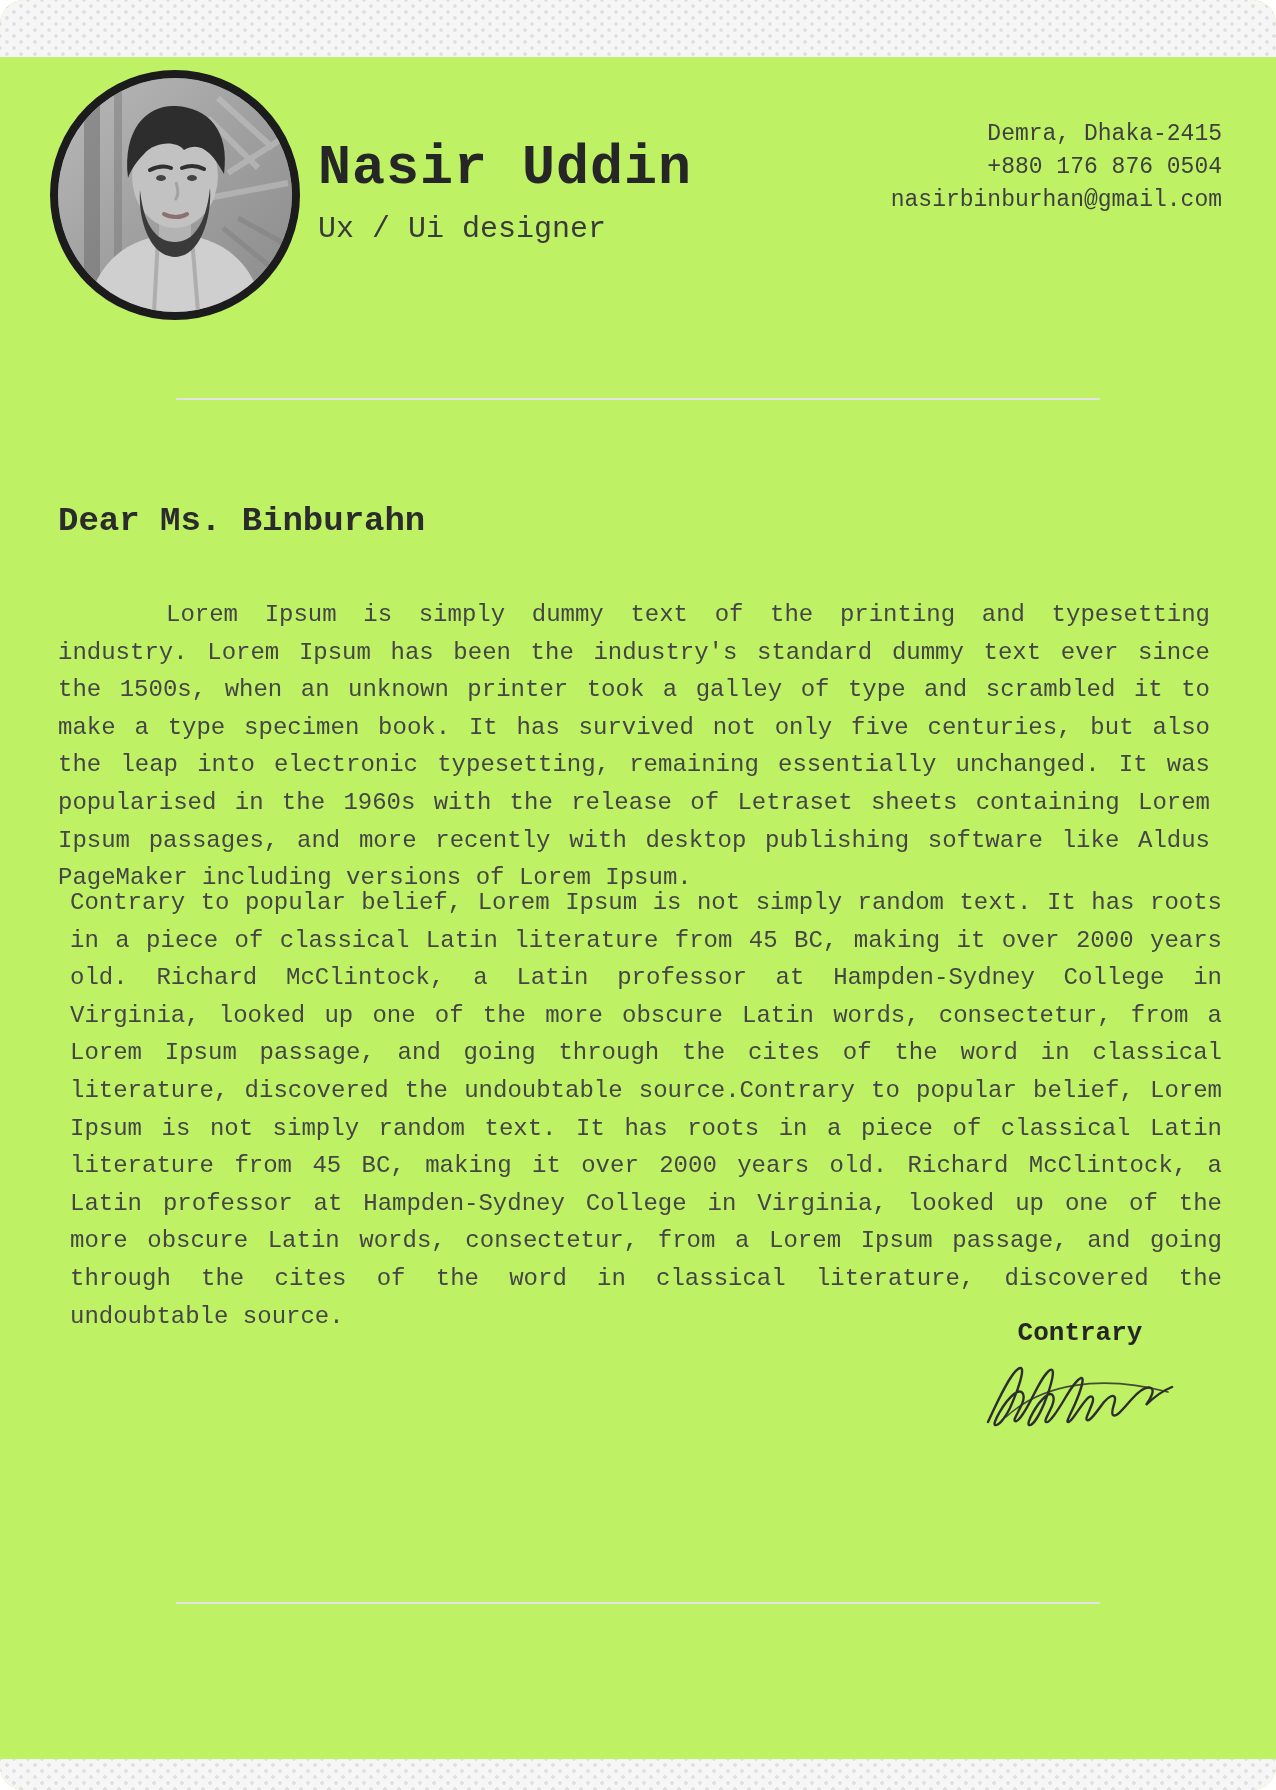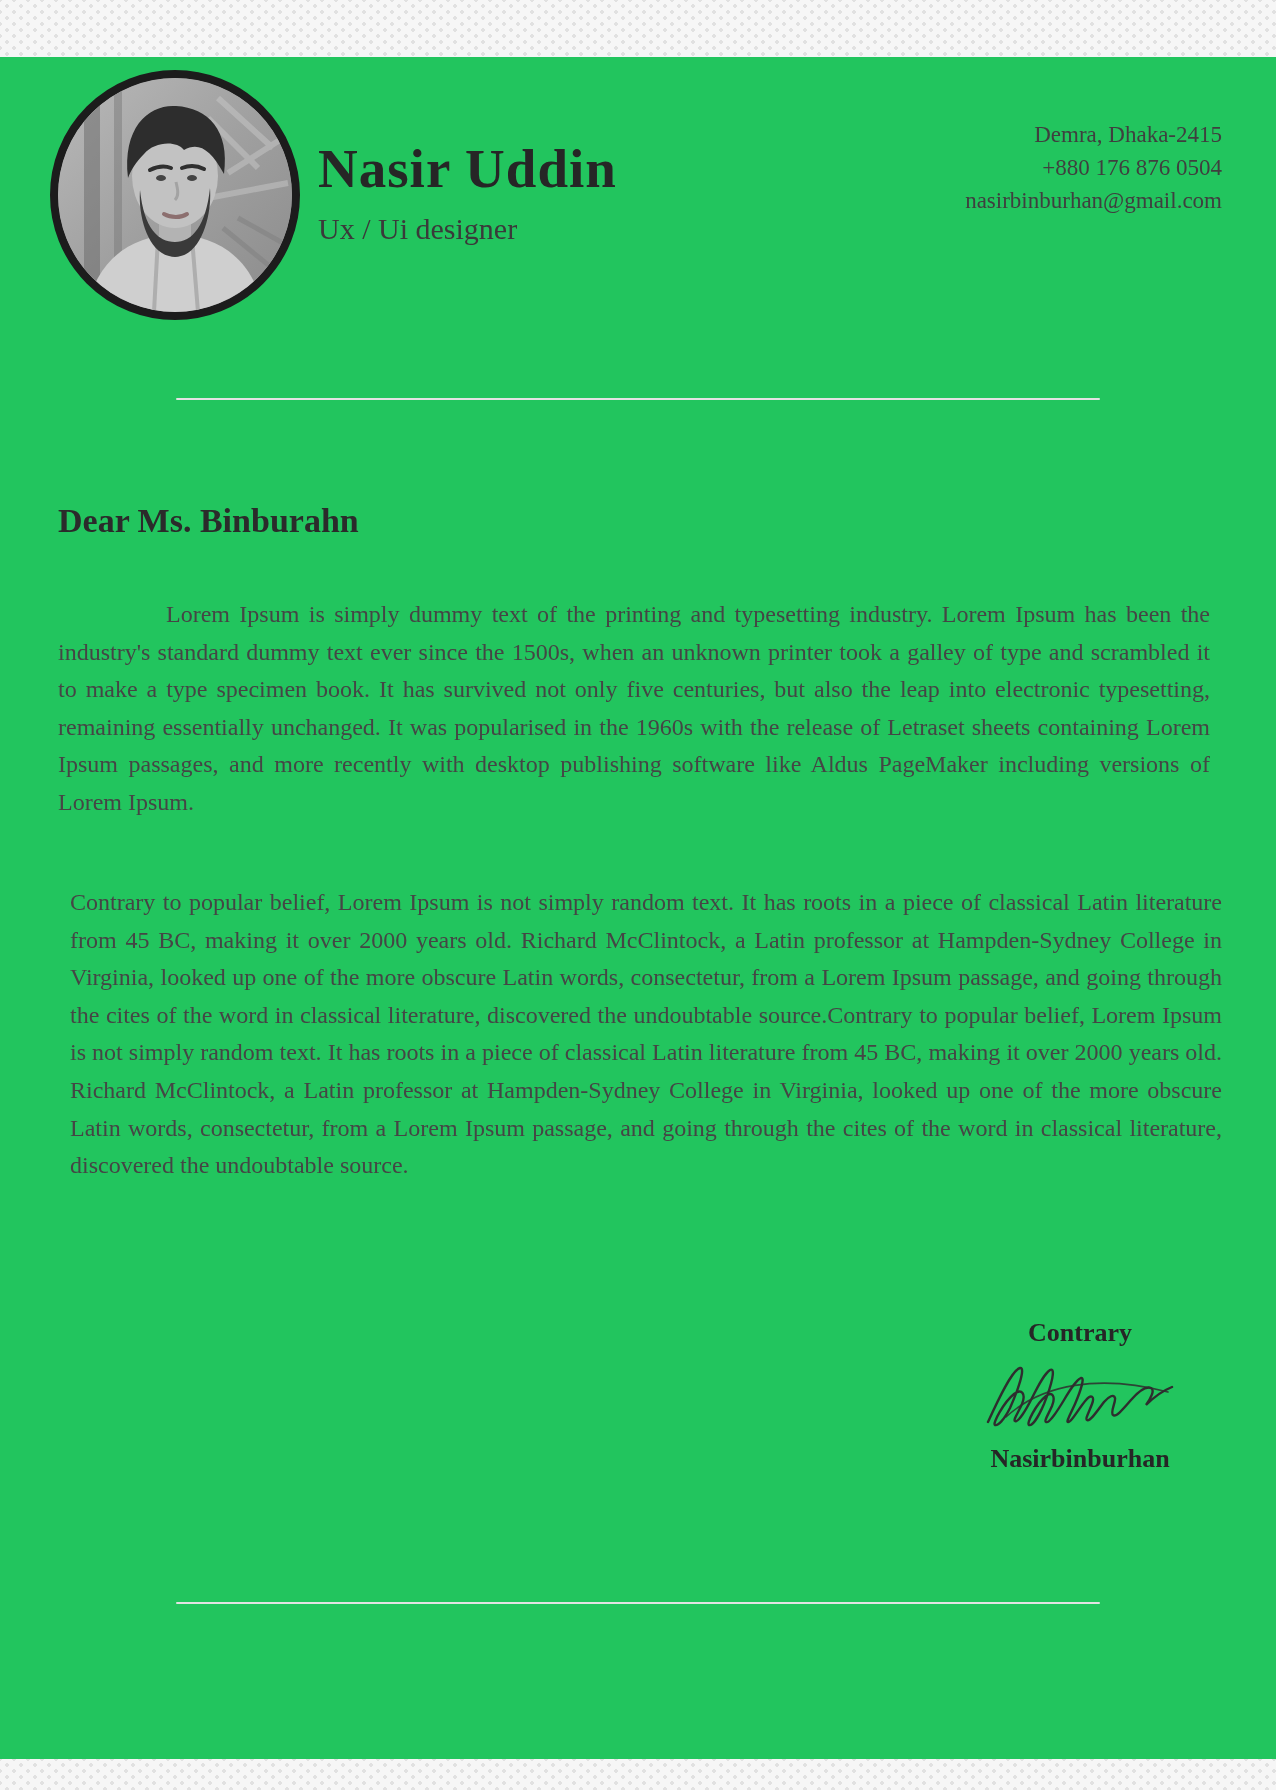--- a/index.html
+++ b/index.html
@@ -1,21 +1,22 @@
 <!DOCTYPE html>
 <html><head>
 <meta charset="utf-8">
 <style>
   html,body{margin:0;padding:0;background:#ffffff;}
   .page{
     position:relative;
     width:1276px;height:1790px;
-    background:#22c55e;
-    font-family:Liberation Serif, serif;
+    background:#bef264;
+    font-family:Liberation Mono, monospace;
     overflow:hidden;
+    border-radius:24px;
   }
   
   .dot-band{
     position:absolute;left:0;right:0;
     background-color:#f6f6f6;
     background-image:
       radial-gradient(circle, #e1e1e1 1.7px, rgba(0,0,0,0) 1.9px),
       radial-gradient(circle, #e1e1e1 1.7px, rgba(0,0,0,0) 1.9px);
     background-size:14px 12px;
     background-position:0 0, 7px 6px;
@@ -145,19 +146,18 @@
   <p class="para p2">Contrary to popular belief, Lorem Ipsum is not simply random text. It has roots in a piece of classical Latin literature from 45 BC, making it over 2000 years old. Richard McClintock, a Latin professor at Hampden-Sydney College in Virginia, looked up one of the more obscure Latin words, consectetur, from a Lorem Ipsum passage, and going through the cites of the word in classical literature, discovered the undoubtable source.Contrary to popular belief, Lorem Ipsum is not simply random text. It has roots in a piece of classical Latin literature from 45 BC, making it over 2000 years old. Richard McClintock, a Latin professor at Hampden-Sydney College in Virginia, looked up one of the more obscure Latin words, consectetur, from a Lorem Ipsum passage, and going through the cites of the word in classical literature, discovered the undoubtable source.</p>
 
   <div class="closing">
     <div class="salutation">Contrary</div>
     <div class="signature">
       <svg viewBox="0 0 196 78">
         <path d="M6 62 C16 40 30 10 38 8 C44 7 36 30 28 48 C22 60 16 66 13 65 C10 64 22 42 32 34 C40 28 44 34 40 44 C36 53 31 60 33 61 C36 63 44 50 50 38 C56 26 62 14 68 10 C74 7 70 24 62 44 C56 58 50 66 47 65 C44 64 54 44 64 36 C70 31 74 36 70 46 C66 55 62 61 64 62 C67 64 76 50 82 40 C88 30 94 20 99 18 C103 17 99 30 93 44 C88 55 84 62 86 62 C89 63 97 48 104 40 C109 34 113 36 110 44 C107 52 103 59 105 60 C108 62 116 50 122 42 C127 36 132 34 133 38 C134 42 128 52 131 55 C134 58 142 48 149 40 C156 32 164 26 169 28 C173 30 169 38 164 45 C171 38 180 31 190 27" fill="none" stroke="#2e2e2e" stroke-width="2.4" stroke-linecap="round"></path>
         <path d="M24 57 C60 24 118 14 186 32" fill="none" stroke="#2e2e2e" stroke-width="1.6" stroke-linecap="round" opacity="0.85"></path>
       </svg>
     </div>
-    <div class="signer">Nasirbinburhan</div>
   </div>
 
   <div class="divider d-bottom"></div>
   <div class="dot-band bottom"></div>
 
 </div>
 
 </body></html>

